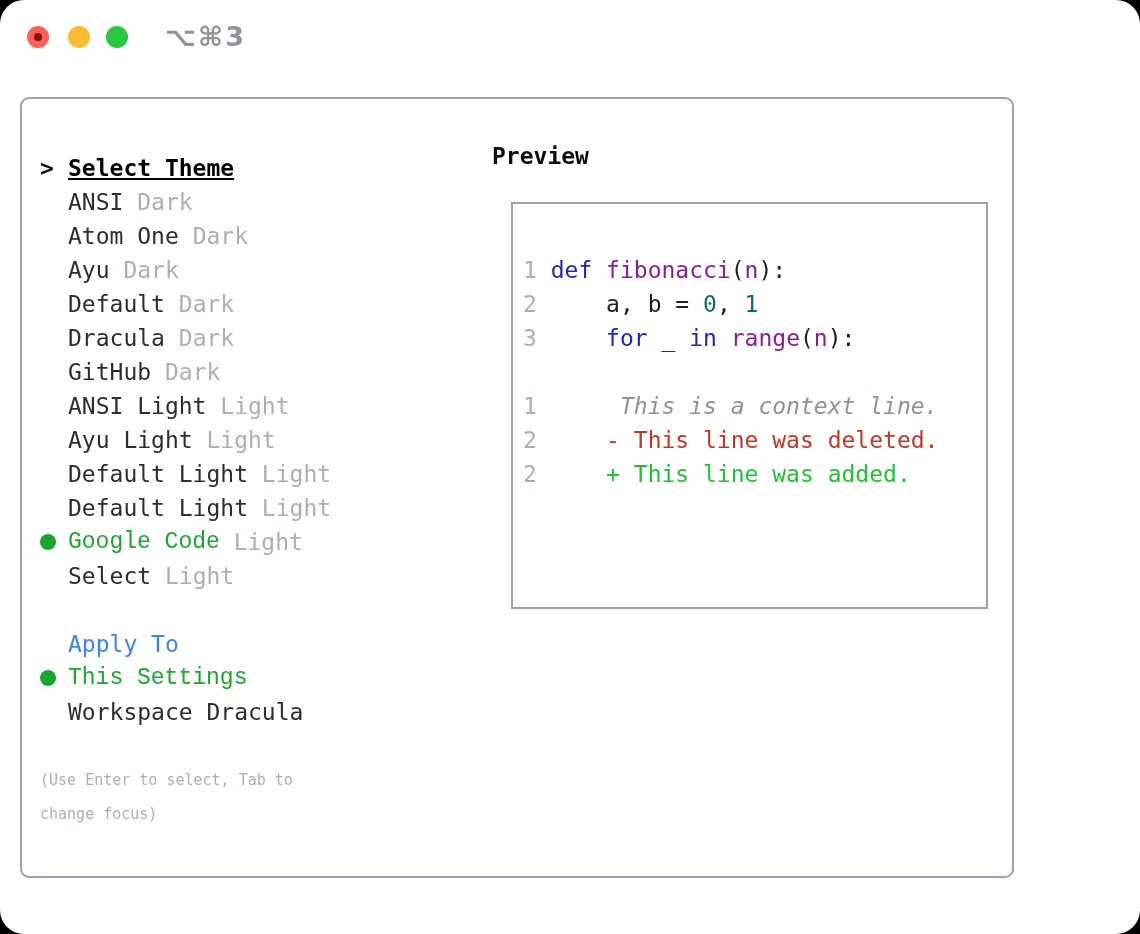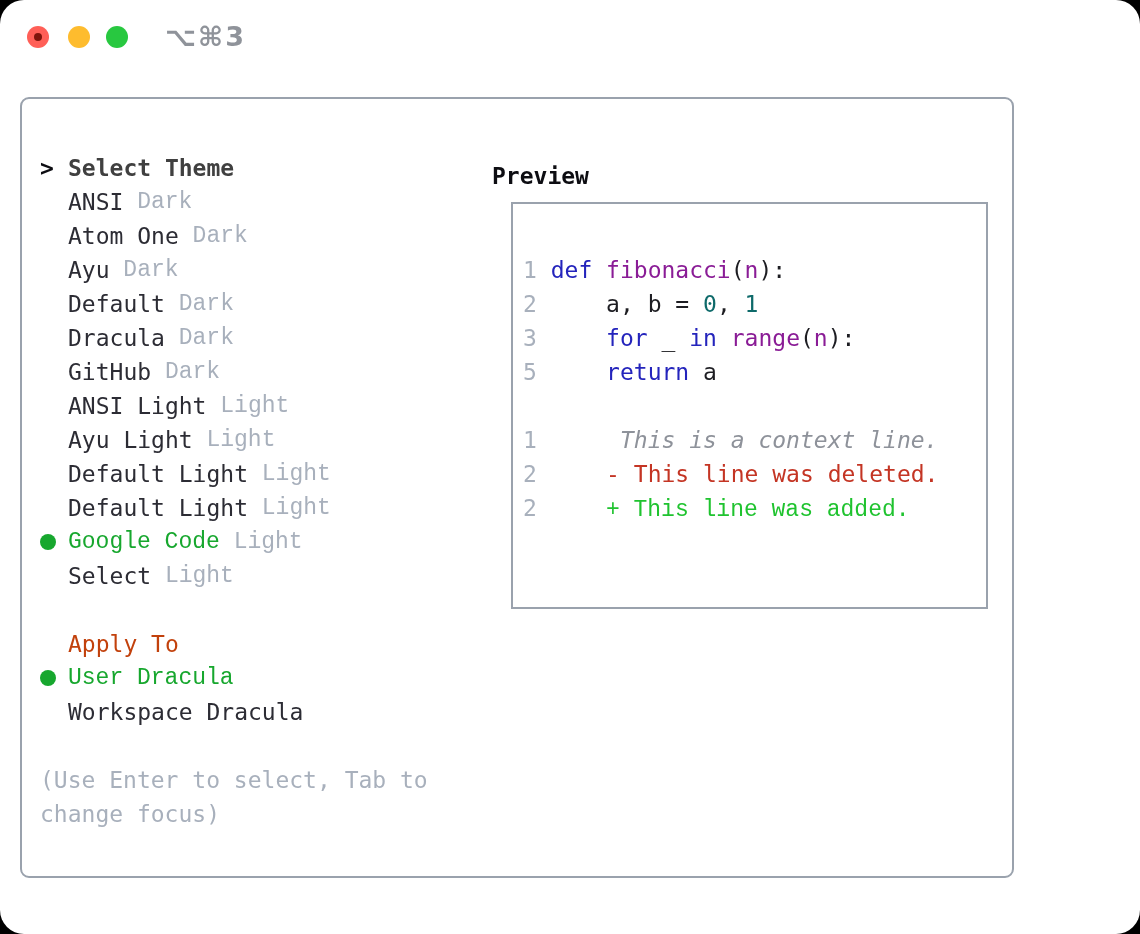--- a/index.html
+++ b/index.html
@@ -28,42 +28,42 @@
   .frame{position:absolute; left:20px; top:97px; width:990px; height:777px;
     border:2px solid var(--border); border-radius:9px; background:#fff;}
   
   .left-panel{position:absolute; left:18px; top:52px; width:450px;}
   .row{display:flex; align-items:center; height:34px; font-size:23px; white-space:pre;}
   .marker{display:flex; align-items:center; width:28px; flex:0 0 28px;}
   .prompt{font-weight:700; color:#0d0d12;}
   .radio{width:13px; height:13px; border:2px solid #49495１; border-radius:50%;}
   .radio{border-color:#494951;}
   .radio.sel{width:16px; height:16px; border:none; background:var(--accent_green);}
-  .header-label{font-weight:700; color:#404040;}
+  .header-label{font-weight:700; color:#000000;text-decoration:underline;}
   .tname{color:var(--text_dark);}
   .tname.sel{color:var(--accent_green);font-family:Liberation Mono, monospace;}
-  .tvariant{color:var(--text_muted);font-family:Liberation Mono, monospace;}
+  .tvariant{color:var(--text_muted);}
   .spacer{height:34px;}
-  .section-label{color:#c2410c;}
-  .hint{font-size:23px; color:var(--text_muted); line-height:34px; white-space:pre;}
+  .section-label{color:#3b82f6;}
+  .hint{font-size:15px; color:var(--text_muted); line-height:34px; white-space:pre;}
   
-  .preview-title{position:absolute; left:470px; top:60px; height:34px; display:flex; align-items:center;
+  .preview-title{position:absolute; left:470px; top:40px; height:34px; display:flex; align-items:center;
     font-size:23px; font-weight:700; color:#0d0d12;}
   .preview-box{position:absolute; left:489px; top:103px; width:477px; height:407px;
     border:2px solid var(--border); background:#fff; box-sizing:border-box; overflow:hidden;}
   .code{padding:49px 24px 0 10px;}
   .pline{height:34px; line-height:34px; font-size:23px; white-space:pre;}
   .s-ln{color:var(--text_muted);}
   .s-kw{color:var(--code_keyword);}
   .s-fn{color:var(--code_function);}
   .s-nm{color:var(--code_number);}
   .s-pl{color:var(--code_plain);}
   .s-ctx{color:var(--diff_context);font-style:italic;}
   .s-del{color:var(--diff_deleted);}
-  .s-add{color:var(--diff_added);font-family:Liberation Mono, monospace;}
+  .s-add{color:var(--diff_added);}
 </style>
 </head>
 <body>
 
 <div class="screen">
 
   <div class="titlebar">
     <div class="tl tl-red"></div>
     <div class="tl tl-yellow"></div>
     <div class="tl tl-green"></div>
@@ -90,34 +90,33 @@
           <div class="row"><span class="marker"><span class="radio"></span></span><span class="tname">Default Light</span><span class="tvariant"> Light</span></div>
           <div class="row"><span class="marker"><span class="radio sel"></span></span><span class="tname sel">Google Code</span><span class="tvariant"> Light</span></div>
           <div class="row"><span class="marker"><span class="radio"></span></span><span class="tname">Select</span><span class="tvariant"> Light</span></div>
         </div>
       <div class="spacer"></div>
       <div class="row">
         <span class="marker"></span>
         <span class="section-label">Apply To</span>
       </div>
       <div id="apply-items">
-          <div class="row"><span class="marker"><span class="radio sel"></span></span><span class="tname sel">User Dracula</span></div>
+          <div class="row"><span class="marker"><span class="radio sel"></span></span><span class="tname sel">This Settings</span></div>
           <div class="row"><span class="marker"><span class="radio"></span></span><span class="tname">Workspace Dracula</span></div>
         </div>
       <div class="spacer"></div>
       <div class="hint"><span>(Use Enter to select, Tab to</span><br><span>change focus)</span></div>
     </div>
 
     <div class="preview-title">Preview</div>
     <div class="preview-box">
       <div class="code" id="preview-code">
           <div class="pline"><span class="s-ln">1 </span><span class="s-kw">def </span><span class="s-fn">fibonacci</span><span class="s-pl">(</span><span class="s-fn">n</span><span class="s-pl">):</span></div>
           <div class="pline"><span class="s-ln">2 </span><span class="s-pl">    a, b = </span><span class="s-nm">0</span><span class="s-pl">, </span><span class="s-nm">1</span></div>
           <div class="pline"><span class="s-ln">3 </span><span class="s-pl">    </span><span class="s-kw">for</span><span class="s-pl"> _ </span><span class="s-kw">in</span><span class="s-pl"> </span><span class="s-fn">range</span><span class="s-pl">(</span><span class="s-fn">n</span><span class="s-pl">):</span></div>
-          <div class="pline"><span class="s-ln">5 </span><span class="s-pl">    </span><span class="s-kw">return</span><span class="s-pl"> a</span></div>
           <div class="pline"></div>
           <div class="pline"><span class="s-ln">1 </span><span class="s-ctx">     This is a context line.</span></div>
           <div class="pline"><span class="s-ln">2 </span><span class="s-del">    - This line was deleted.</span></div>
           <div class="pline"><span class="s-ln">2 </span><span class="s-add">    + This line was added.</span></div>
         </div>
     </div>
 
   </div>
 </div>
 

